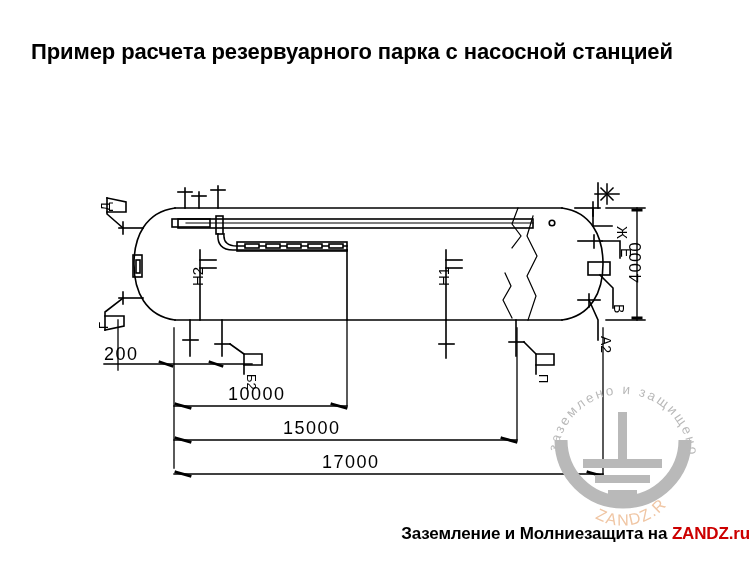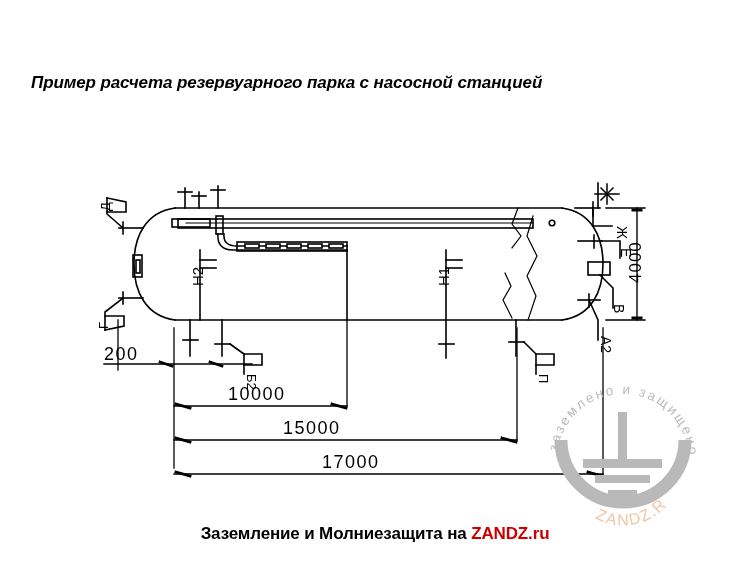--- a/index.html
+++ b/index.html
@@ -19,28 +19,27 @@
   .page {
     position: absolute;
     inset: 0;
     background: #ffffff;
   }
 
   
   .slide-title {
     position: absolute;
     left: 31px;
-    top: 72px;
+    top: 37px;
     width: 660px;
-    font-size: 17px;
+    font-size: 22px;
     font-weight: bold;
     line-height: 1.32;
     letter-spacing: -0.1px;
     color: #000000;
-    font-style: italic;
   }
 
   .figure-caption {
     position: absolute;
     left: 42px;
     top: 148px;
     font-size: 14.5px;
     font-weight: normal;
     color: #111111;
     white-space: nowrap;
@@ -67,21 +66,21 @@
     height: 160px;
     pointer-events: none;
   }
 
   
   .footer {
     position: absolute;
     left: 0;
     top: 524px;
     width: 750px;
-    text-align: center;
+    text-align: right;
     font-size: 17px;
     font-weight: bold;
     letter-spacing: -0.15px;
   }
   .footer .brand {
     color: #cc0000;
   }
   .footer .plain {
     color: #000000;
   }

